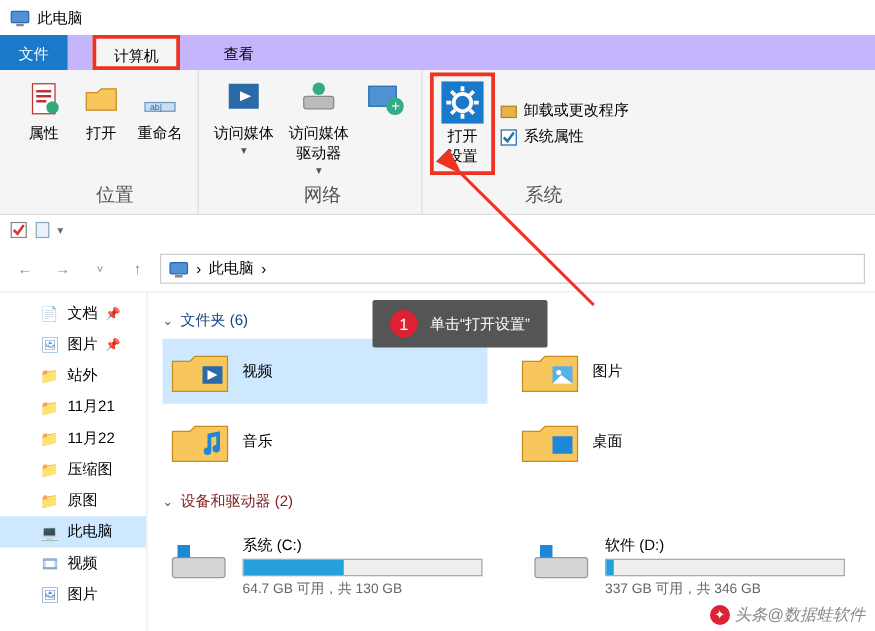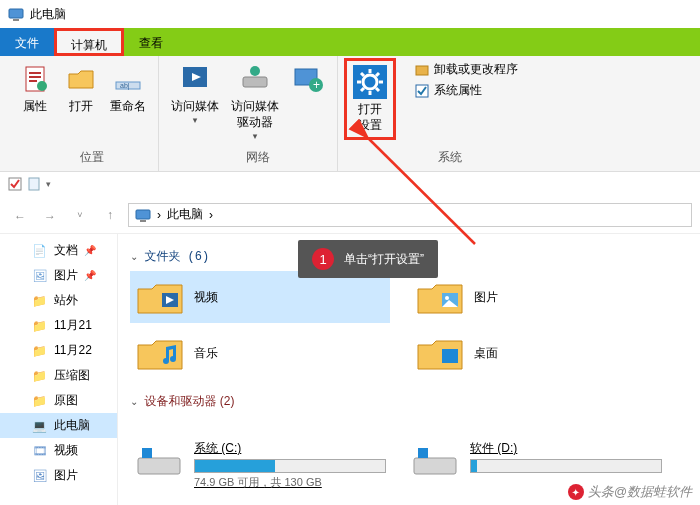--- a/index.html
+++ b/index.html
@@ -1,51 +1,51 @@
 <!DOCTYPE html>
 <html><head>
 <meta charset="utf-8">
 <style>
 * { margin: 0; padding: 0; box-sizing: border-box; font-family: "Microsoft YaHei", sans-serif; }
 body { width: 700px; height: 505px; background: #fff; font-size: 12px; position: relative; overflow: hidden; }
 .titlebar { height: 28px; display: flex; align-items: center; padding: 0 8px; background: #fff; }
 .titlebar .app-icon { width: 16px; height: 16px; margin-right: 6px; }
-.tabs { height: 28px; display: flex; background: #84cc16; }
+.tabs { height: 28px; display: flex; background: #c4b5fd; gap: 20px; }
 .tab { padding: 4px 14px; border: 1px solid transparent; cursor: pointer; line-height: 20px; }
 .tab.file { background: #1979ca; color: #fff; }
 .tab.highlight { border: 3px solid #e32; background:#f5f5f5;}
 .ribbon { background: #f5f5f5; height: 116px; border-bottom: 1px solid #ddd; display: flex; padding-left:6px;}
 .ribbon-group { display: flex; flex-direction: column; align-items: center; padding: 2px 6px; border-right: 1px solid #ddd; }
 .ribbon-group.noborder{border-right:none;}
-.ribbon-group-title { font-size: 12px; color: #555; margin-top: auto; padding-bottom: 3px; margin-left: 20px;}
+.ribbon-group-title { font-size: 15px; color: #555; margin-top: auto; padding-bottom: 3px; margin-left: 20px;}
 .ribbon-row { display: flex; align-items: flex-start; }
 .ribbon-btn { display: flex; flex-direction: column; align-items: center; padding: 4px 6px; cursor: pointer; text-align:center; line-height:1.35;}
 .ribbon-btn .icon-box { width: 34px; height: 34px; margin-bottom: 2px; display:flex; align-items:center; justify-content:center;}
 .ribbon-btn.highlight { border: 3px solid #e32; }
-.side-list { display:flex; flex-direction:column; gap:2px; padding:2px 16px;}
+.side-list { display:flex; flex-direction:column; gap:2px; padding:2px 1px;margin-top:19px;}
 .side-item { display:flex; align-items:center; gap:4px; padding:1px 2px; cursor:pointer;}
 .side-icon{width:16px;height:16px;display:inline-flex;align-items:center;justify-content:center;}
 .qat { height:24px; display:flex; align-items:center; gap:6px; padding:0 8px; background:#fff;}
 .addressbar { height:38px; display:flex; align-items:center; padding:0 8px; gap:6px; border-bottom:1px solid #eee;}
 .nav-btn { width:24px; height:24px; display:flex; align-items:center; justify-content:center; cursor:pointer; color:#888;}
 .addr-box { flex:1; border:1px solid #ccc; height:24px; display:flex; align-items:center; padding:0 6px; gap:6px;}
 .content { display:flex; height: calc(505px - 28px - 28px - 116px - 24px - 38px);}
 .sidebar { width:118px; border-right:1px solid #eee; overflow:hidden; padding-top:4px;}
 .sb-item { display:flex; align-items:center; gap:6px; padding:4px 10px 4px 32px; cursor:pointer; white-space:nowrap;}
 .sb-item.active { background:#cde8ff;}
 .sb-icon{width:16px;height:16px;display:inline-flex;align-items:center;justify-content:center;flex-shrink:0;}
 .pin{color:#999;font-size:10px;}
 .main { flex:1; padding:8px 12px; overflow:hidden; position:relative;}
 .section-header { color:#333; padding:6px 0; display:flex; align-items:center; gap:6px;}
 .chev { color:#555; font-size:10px;}
 .folder-grid { display:flex; flex-wrap:wrap; gap:4px 20px; }
 .folder-item { width:260px; display:flex; align-items:center; gap:10px; padding:6px; cursor:pointer;}
 .folder-item.selected { background:#cde8ff;}
 .folder-icon { width:48px; height:40px; display:flex; align-items:center; justify-content:center;}
-.drive-grid{display:flex; gap:16px; margin-top:20px;text-decoration:underline;}
+.drive-grid{display:flex; gap:30px; margin-top:8px;}
 .drive-item{width:260px; display:flex; gap:10px; align-items:flex-start; padding:4px;}
 .drive-icon{width:50px;height:40px;display:flex;align-items:center;justify-content:center;}
 .drive-info{flex:1;}
 .drive-bar{width:100%;height:14px;border:1px solid #aaa;margin:2px 0;background:#eee;position:relative;}
 .drive-bar-fill{position:absolute;left:0;top:0;bottom:0;background:#26a0da;}
 .drive-sub{font-size:11px;color:#666;}
 .tooltip{position:absolute;background:#555;color:#fff;padding:8px 14px;border-radius:2px;display:flex;align-items:center;gap:10px;z-index:10;}
 .tooltip .num{width:22px;height:22px;border-radius:50%;background:#d23;display:flex;align-items:center;justify-content:center;font-size:13px;}
 .arrow-line{position:absolute;z-index:9;pointer-events:none;}
 .watermark{position:absolute;right:8px;bottom:4px;color:#888;font-style:italic;font-size:13px;display:flex;align-items:center;gap:4px;}
@@ -263,21 +263,21 @@
         <span>视频</span>
       </div>
       <div class="sb-item">
         <span class="sb-icon" style="color:#5a8bc8">🖼</span>
         <span>图片</span>
       </div>
     </div>
   <div class="main">
     <div class="section-header">
       <span class="chev">⌄</span>
-      <span style="color:#14447e;font-family:Liberation Mono, monospace;">文件夹 (6)</span>
+      <span style="color:#14447e;">文件夹 (6)</span>
     </div>
     <div class="folder-grid" id="folders">
         <div class="folder-item selected">
           <span class="folder-icon">
             <svg width="48" height="40">
               <path d="M2 12 L16 12 L20 8 L46 8 L46 36 L2 36 Z" fill="#f7c65c" stroke="#c98a1b"></path>
               <rect x="26" y="16" width="16" height="14" fill="#2a6aa8"></rect>
               <polygon points="30,19 38,23 30,27" fill="#fff"></polygon>
             </svg>
           </span>
@@ -324,35 +324,36 @@
             <svg width="50" height="40">
               <rect x="4" y="18" width="42" height="16" rx="2" fill="#d6d6d6" stroke="#999"></rect>
               <rect x="8" y="8" width="10" height="10" fill="#1e88d6"></rect>
             </svg>
           </span>
           <div class="drive-info">
             <div>系统 (C:)</div>
             <div class="drive-bar">
               <div class="drive-bar-fill" style="width:42%"></div>
             </div>
-            <div class="drive-sub">74.9 GB 可用，共 130 GB</div>
+            <div class="drive-sub">64.7 GB 可用，共 130 GB</div>
           </div>
         </div>
         <div class="drive-item">
           <span class="drive-icon">
             <svg width="50" height="40">
               <rect x="4" y="18" width="42" height="16" rx="2" fill="#d6d6d6" stroke="#999"></rect>
               <rect x="8" y="8" width="10" height="10" fill="#1e88d6"></rect>
             </svg>
           </span>
           <div class="drive-info">
             <div>软件 (D:)</div>
             <div class="drive-bar">
               <div class="drive-bar-fill" style="width:3%"></div>
             </div>
+            <div class="drive-sub">337 GB 可用，共 346 GB</div>
           </div>
         </div>
       </div>
 
     <div class="tooltip" style="left:180px; top:6px;">
       <span class="num">1</span>
       <span>单击“打开设置”</span>
     </div>
   </div>
 </div>

